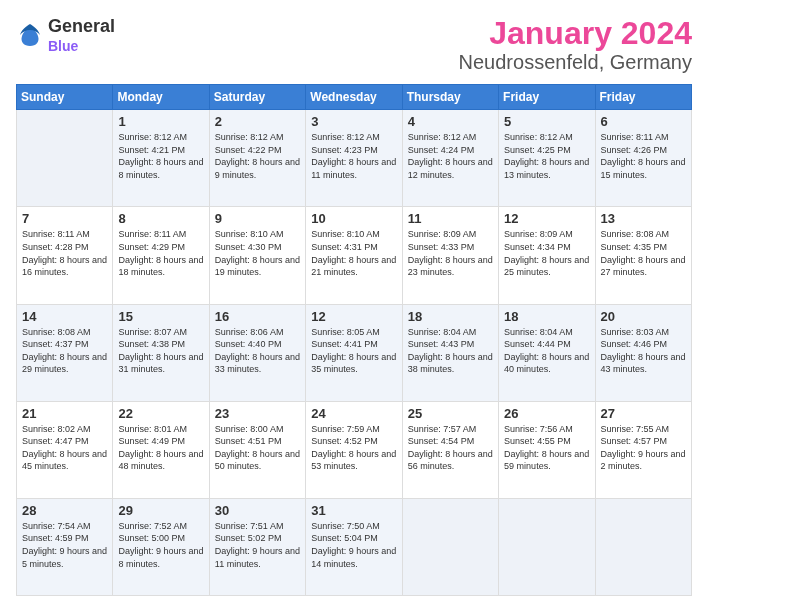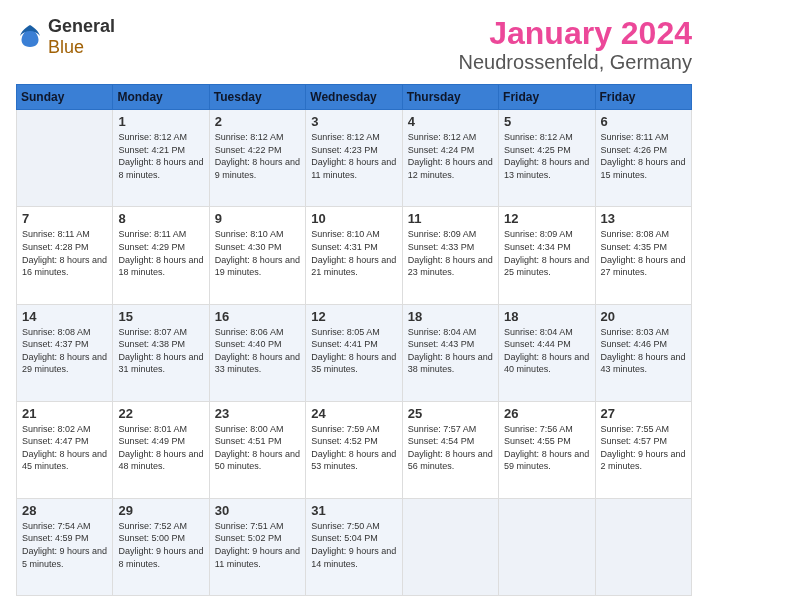--- a/index.html
+++ b/index.html
@@ -27,23 +27,23 @@
       display: flex;
       align-items: center;
       gap: 4px;
     }
     .logo-text-general {
       font-size: 18px;
       font-weight: bold;
       color: #333;
     }
     .logo-text-blue {
-      font-size: 18px;
-      font-weight: normal;
-      color: #a16207;
+      font-size: 14px;
+      font-weight: bold;
+      color: #8b5cf6;
     }
     .logo-icon {
       width: 28px;
       height: 28px;
     }
     .title-block {
       text-align: right;
     }
     .main-title {
       font-size: 32px;
@@ -57,21 +57,21 @@
     }
     .calendar {
       border: 1px solid #ccc;
       border-collapse: collapse;
       width: 100%;
       flex: 1;
       table-layout: fixed;
     }
     .calendar th {
       background-color: #3a7fd5;
-      color: #0f172a;
+      color: #ffffff;
       font-size: 12px;
       font-weight: bold;
       padding: 5px 4px;
       text-align: left;
       border: 1px solid #2a6fc5;
     }
     .calendar td {
       border: 1px solid #ddd;
       vertical-align: top;
       padding: 4px 5px;
@@ -120,21 +120,21 @@
       <div class="main-title">January 2024</div>
       <div class="subtitle">Neudrossenfeld, Germany</div>
     </div>
   </div>
 
   <table class="calendar">
     <thead>
       <tr>
         <th>Sunday</th>
         <th>Monday</th>
-        <th>Tuesday</th>
+        <th>Saturday</th>
         <th>Wednesday</th>
         <th>Thursday</th>
         <th>Friday</th>
         <th>Friday</th>
       </tr>
     </thead>
     <tbody id="calendar-body">
     <tr class="row-alt">
           <td class="empty"></td>
           <td>

